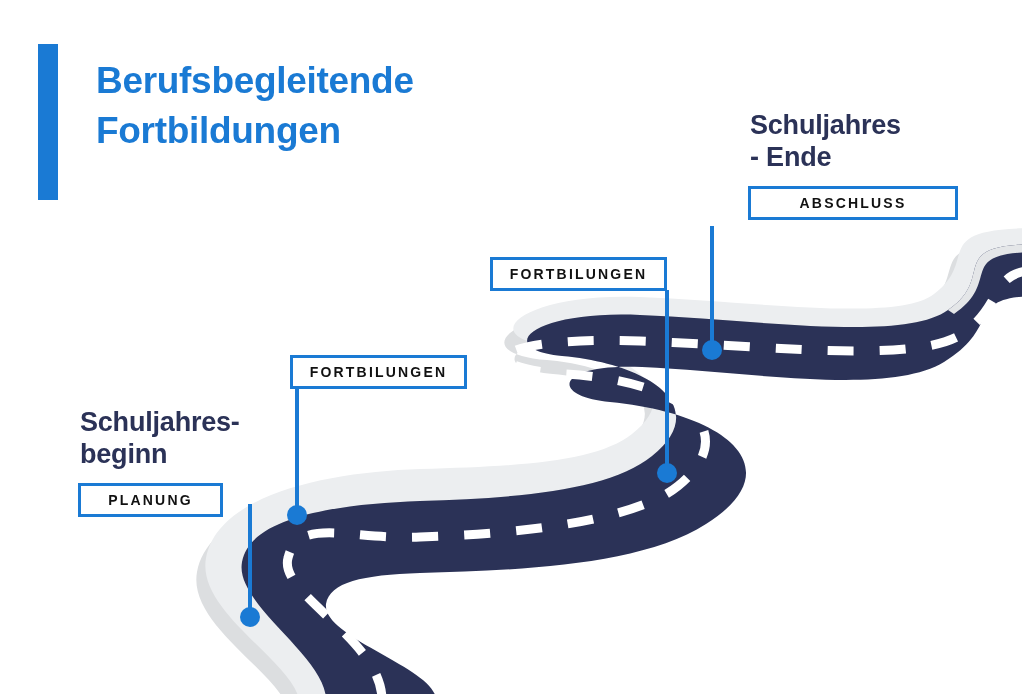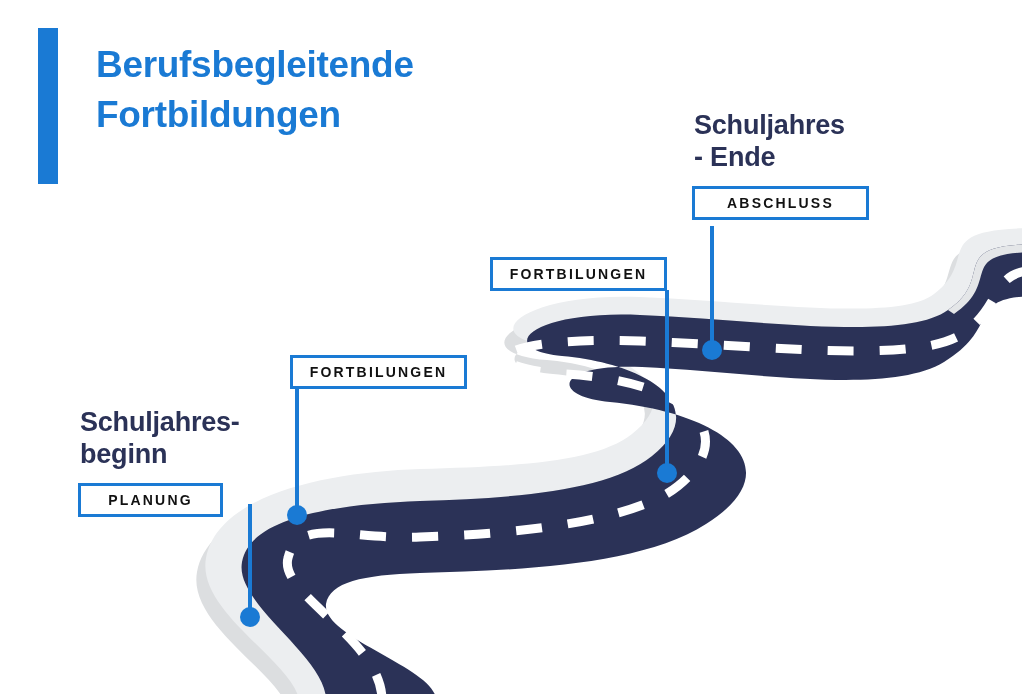--- a/index.html
+++ b/index.html
@@ -10,21 +10,21 @@
     overflow:hidden;
     position:relative;
   }
   #stage{position:absolute;left:0;top:0;width:1022px;height:694px;}
 
   
   #road-layer{position:absolute;left:0;top:0;width:1022px;height:694px;}
 
   
   #title-block{
-    position:absolute;left:38px;top:28px;
+    position:absolute;left:38px;top:44px;
     display:flex;align-items:flex-start;
   }
   #title-bar{
     width:20px;height:156px;background:#1a7ad4;flex:0 0 auto;
   }
   #title-text{
     margin-left:38px;
     color:#1a7ad4;
     font-size:37px;
     font-weight:bold;
@@ -62,23 +62,23 @@
   #ms-planung{left:78px;top:407px;}
   #ms-planung .ms-heading{margin-left:2px;}
   #ms-planung .ms-box{width:145px;margin-top:12px;}
 
   #ms-fort1{left:290px;top:355px;}
   #ms-fort1 .ms-box{width:177px;}
 
   #ms-fort2{left:490px;top:257px;}
   #ms-fort2 .ms-box{width:177px;}
 
-  #ms-abschluss{left:692px;top:110px;}
+  #ms-abschluss{left:748px;top:110px;}
   #ms-abschluss .ms-heading{margin-left:2px;}
-  #ms-abschluss .ms-box{width:177px;margin-top:12px;}
+  #ms-abschluss .ms-box{width:210px;margin-top:12px;}
 
   
   #connector-layer{position:absolute;left:0;top:0;width:1022px;height:694px;}
 </style>
 </head>
 <body>
 
 <div id="stage">
 
   <svg id="road-layer" viewBox="0 0 1022 694" width="1022" height="694">

